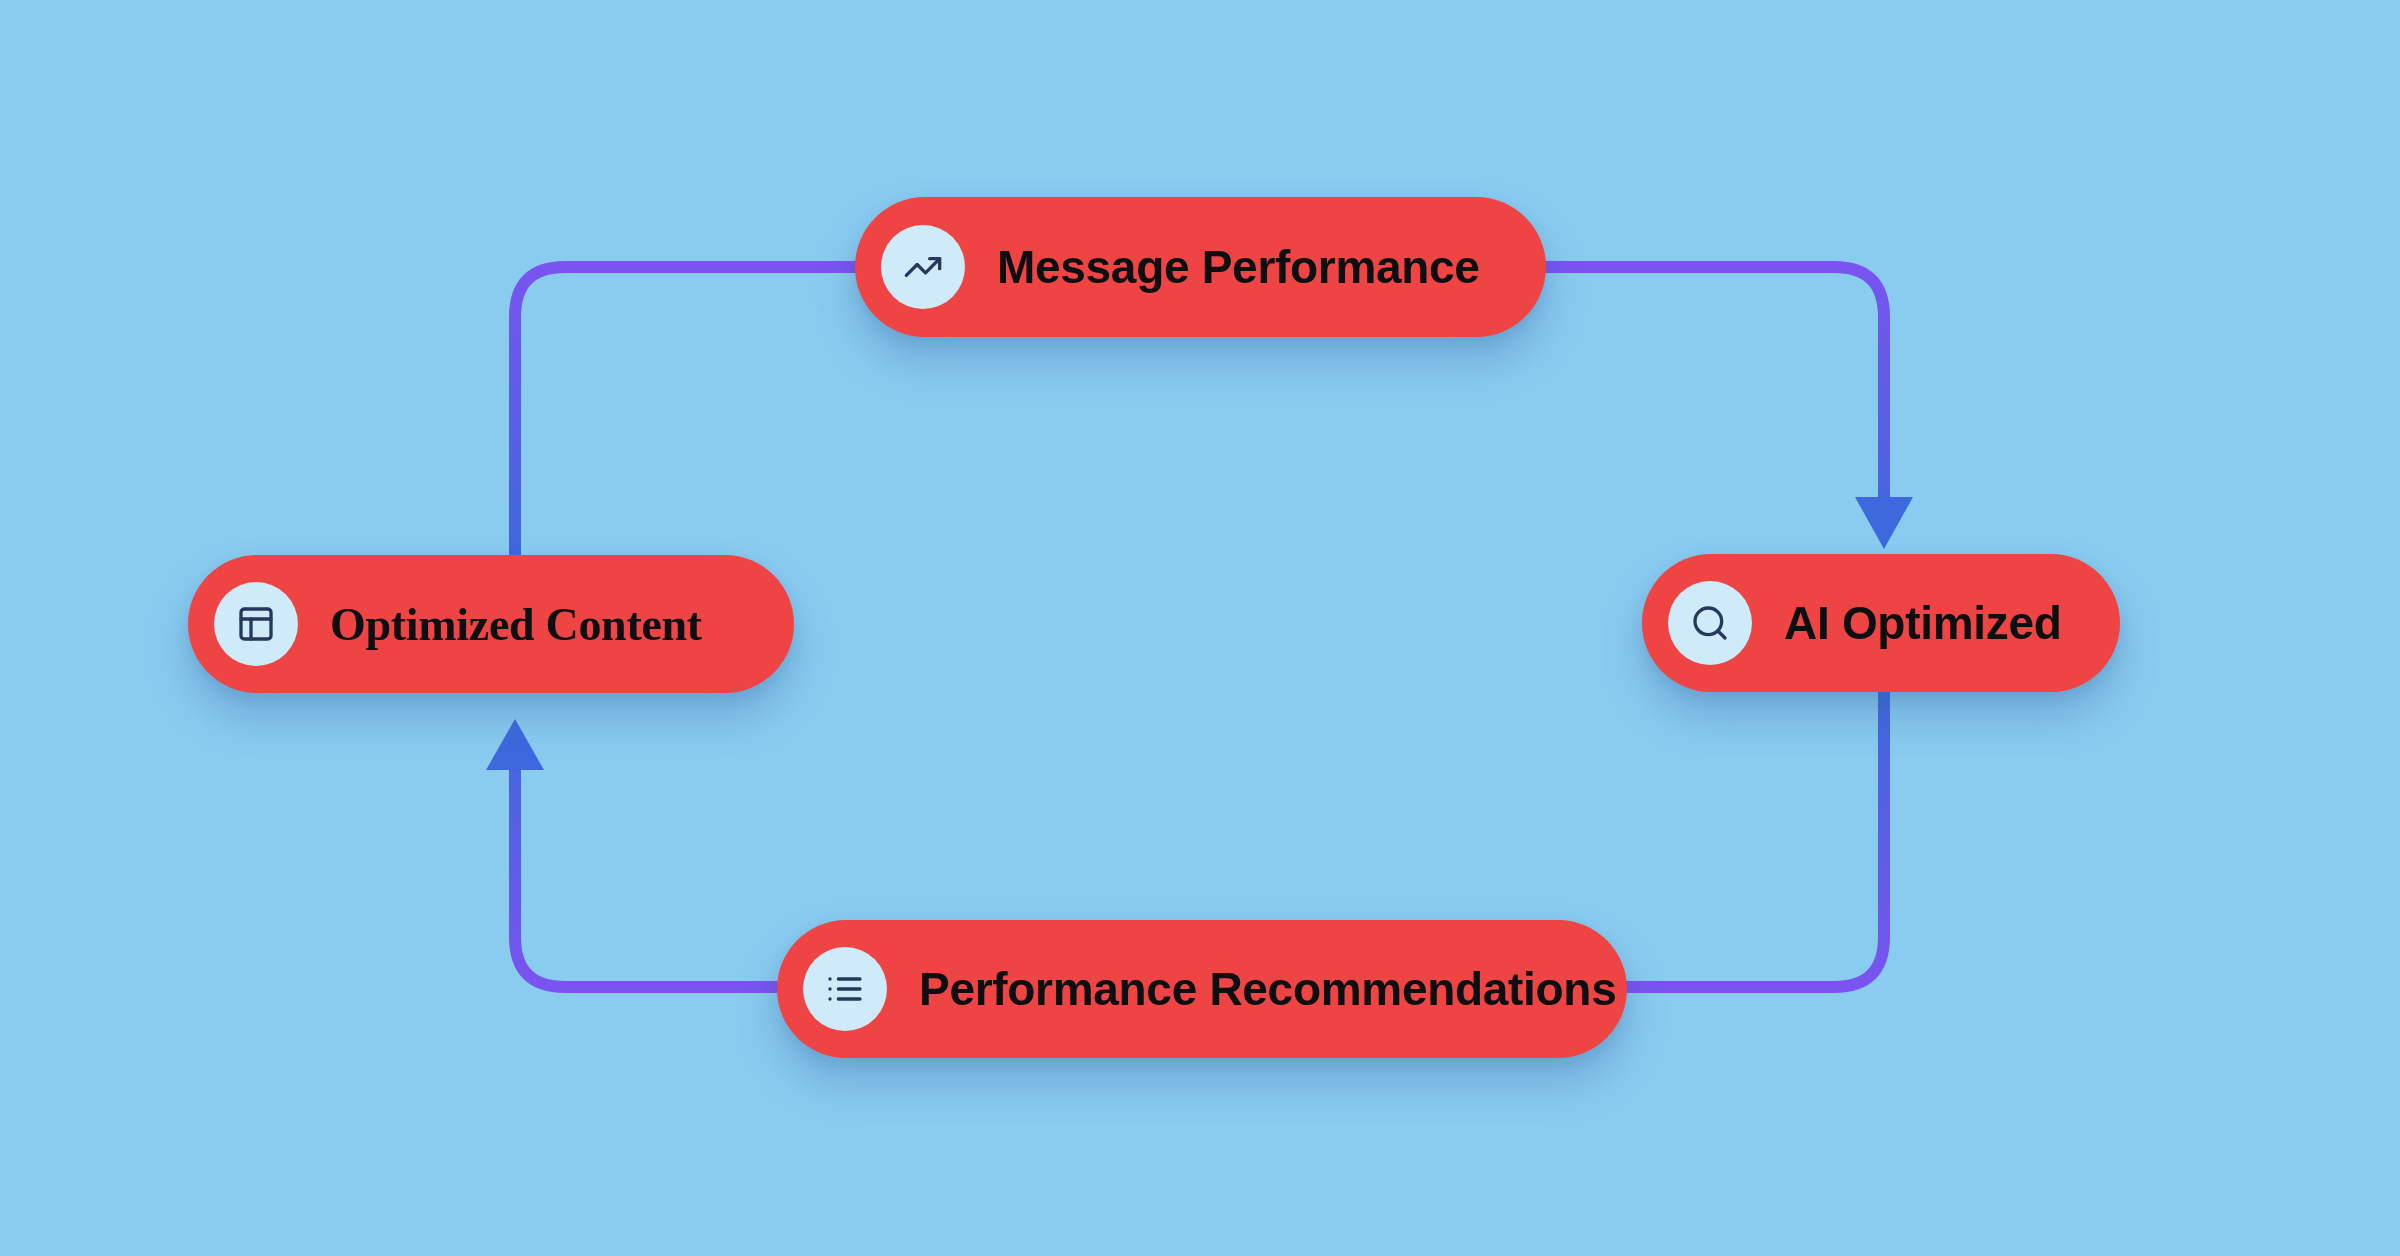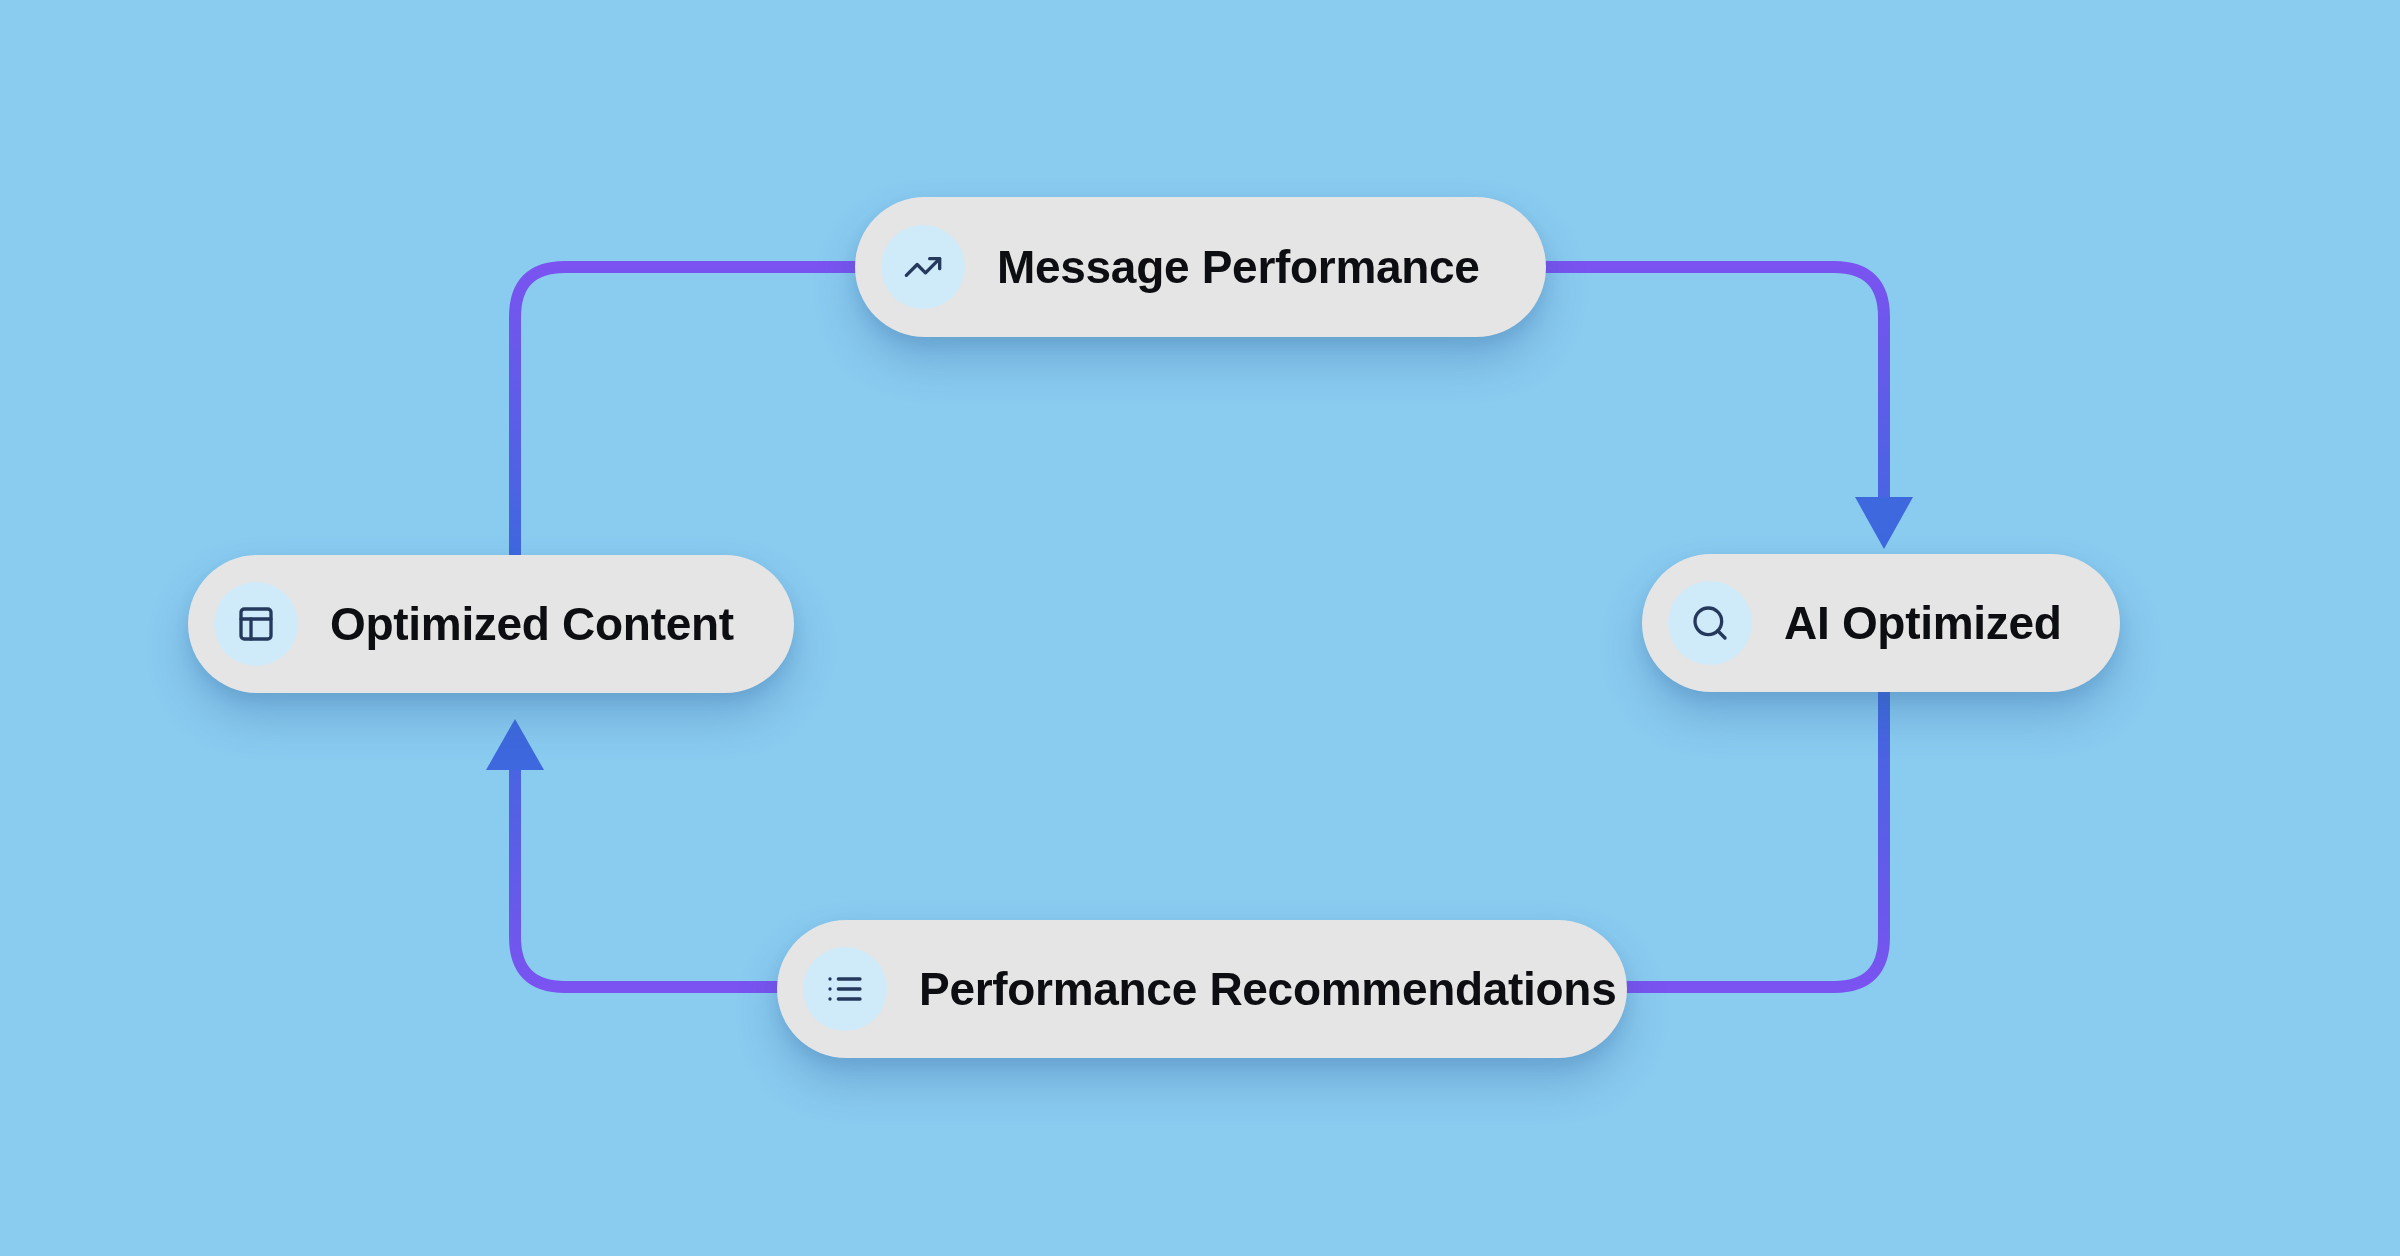--- a/index.html
+++ b/index.html
@@ -16,32 +16,32 @@
   .connectors {
     position: absolute;
     left: 0; top: 0;
     width: 2400px; height: 1256px;
     z-index: 1;
   }
   .edge { fill: none; stroke-width: 12px; }
   .node {
     position: absolute;
     z-index: 2;
-    background: #e5e5e5;
+    background: #ef4444;
     border-radius: 999px;
     display: flex;
     align-items: center;
     padding-left: 26px;
     gap: 32px;
     box-shadow: 0 24px 42px rgba(47, 98, 158, 0.30), 0 6px 14px rgba(47, 98, 158, 0.14);
   }
   .node-top    { left: 855px;  top: 197px; width: 691px; height: 140px; }
   .node-right  { left: 1642px; top: 554px; width: 478px; height: 138px; }
   .node-bottom { left: 777px;  top: 920px; width: 850px; height: 138px; }
-  .node-left   { left: 188px;  top: 555px; width: 606px; height: 138px; }
+  .node-left   { left: 188px;  top: 555px; width: 606px; height: 138px; font-family: Liberation Serif, serif; }
   .icon-circle {
     flex: 0 0 auto;
     width: 84px; height: 84px;
     border-radius: 50%;
     background: #CFEAF8;
     display: flex;
     align-items: center;
     justify-content: center;
   }
   .icon-circle svg { display: block; }

